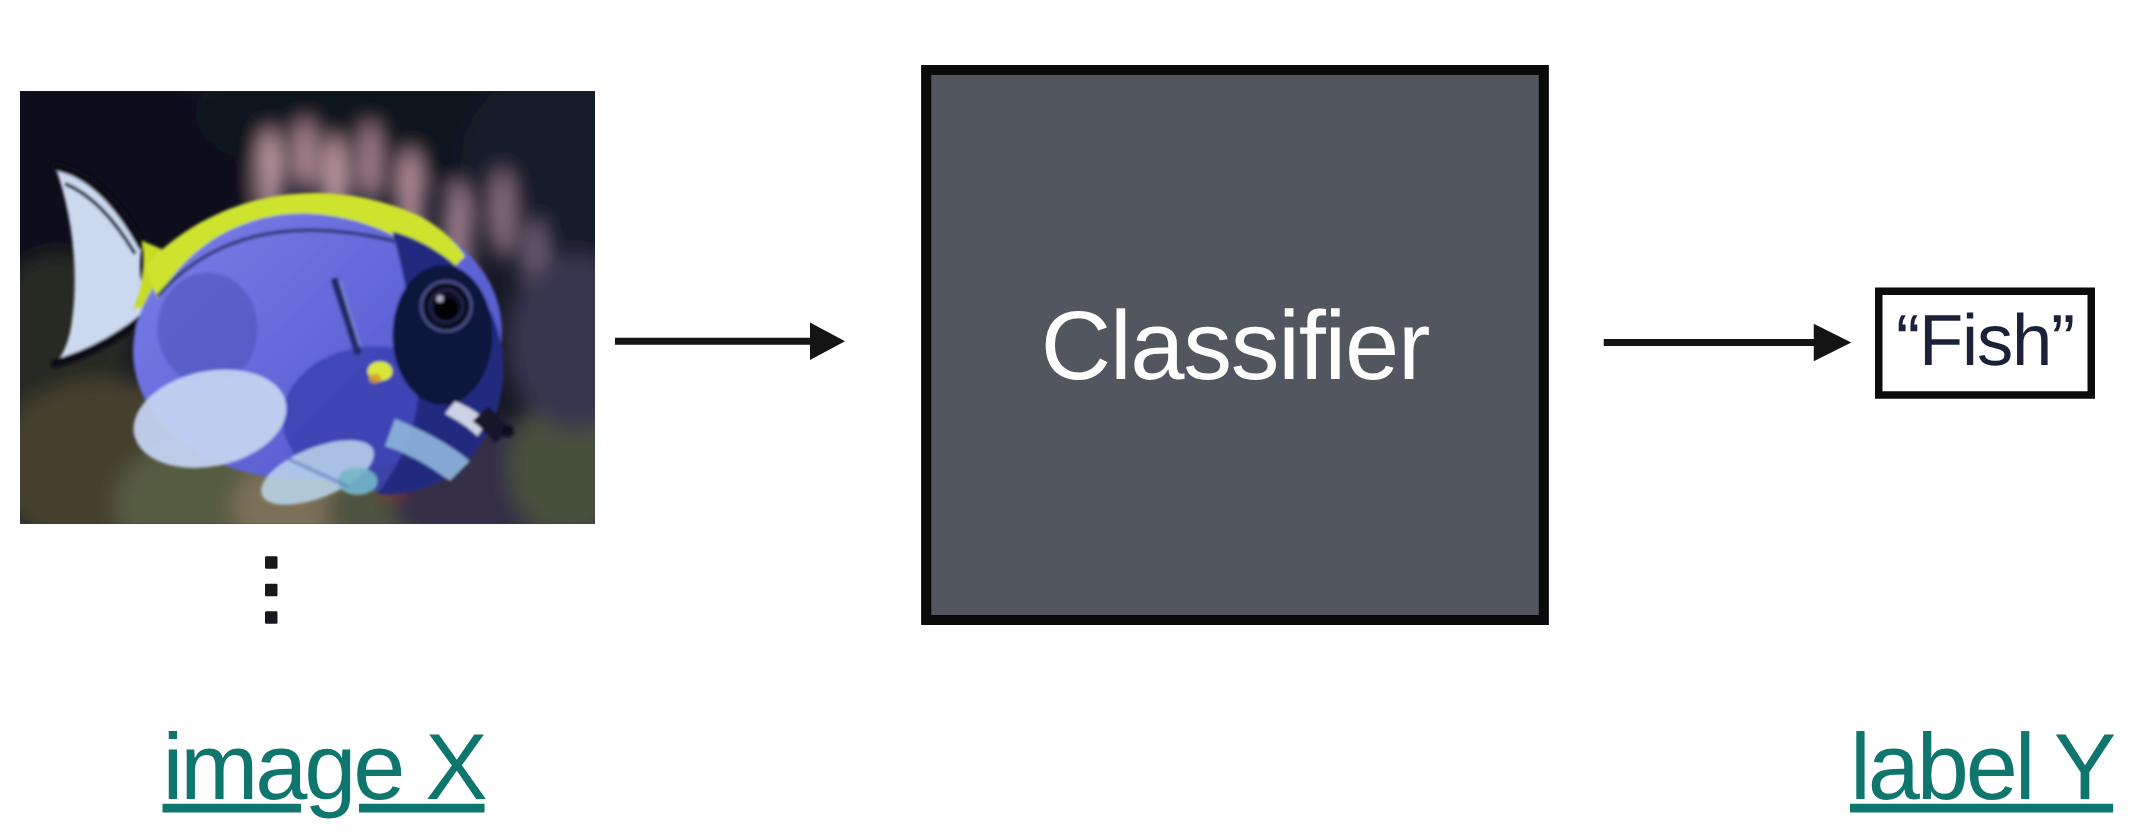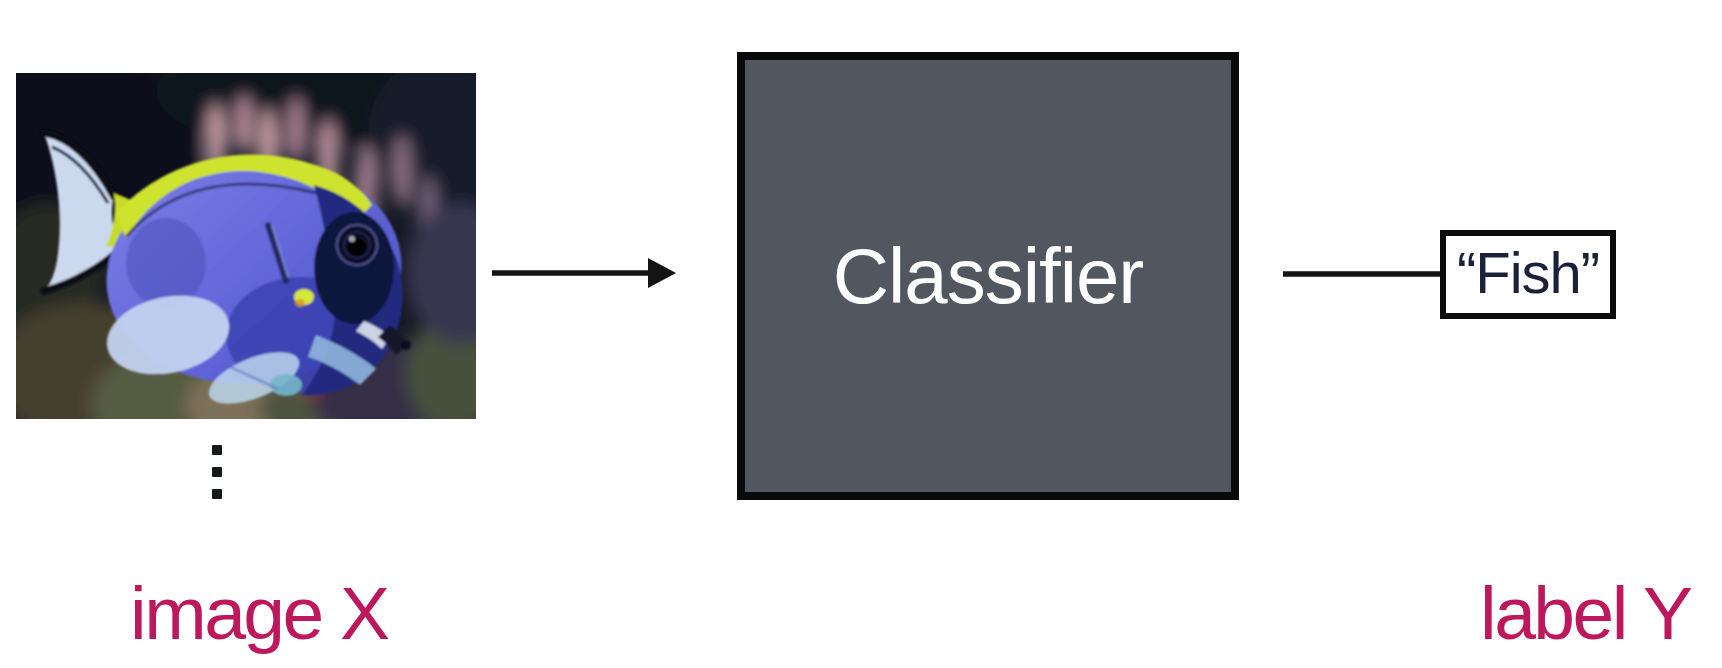--- a/index.html
+++ b/index.html
@@ -38,22 +38,23 @@
     background: #17181c;
     border-radius: 1px;
   }
 
   
   .caption {
     position: absolute;
     font-size: 75px;
     line-height: 1;
     letter-spacing: -2.5px;
-    color: #be185d;
+    color: #0f766e;
     white-space: nowrap;
+    text-decoration: underline;
   }
   .caption.input-caption  { left: 130px;  top: 576px; }
   .caption.output-caption { left: 1480px; top: 576px; }
 
   
   .arrow { position: absolute; height: 40px; }
   .arrow svg { display: block; }
   .arrow-1 { left: 490px;  top: 253px; width: 188px; }
   .arrow-2 { left: 1281px; top: 254px; width: 202px; }
 
@@ -73,21 +74,21 @@
     font-size: 78px;
     font-weight: normal;
     letter-spacing: -1px;
     color: #fdfdfd;
     white-space: nowrap;
   }
 
   
   .prediction-box {
     position: absolute;
-    left: 1440px; top: 230px;
+    left: 1500px; top: 230px;
     width: 176px; height: 89px;
     box-sizing: border-box;
     background: #ffffff;
     border: 6px solid #0c0c0c;
     display: flex;
     align-items: center;
     justify-content: center;
   }
   .prediction-box .prediction-label {
     font-size: 58px;

